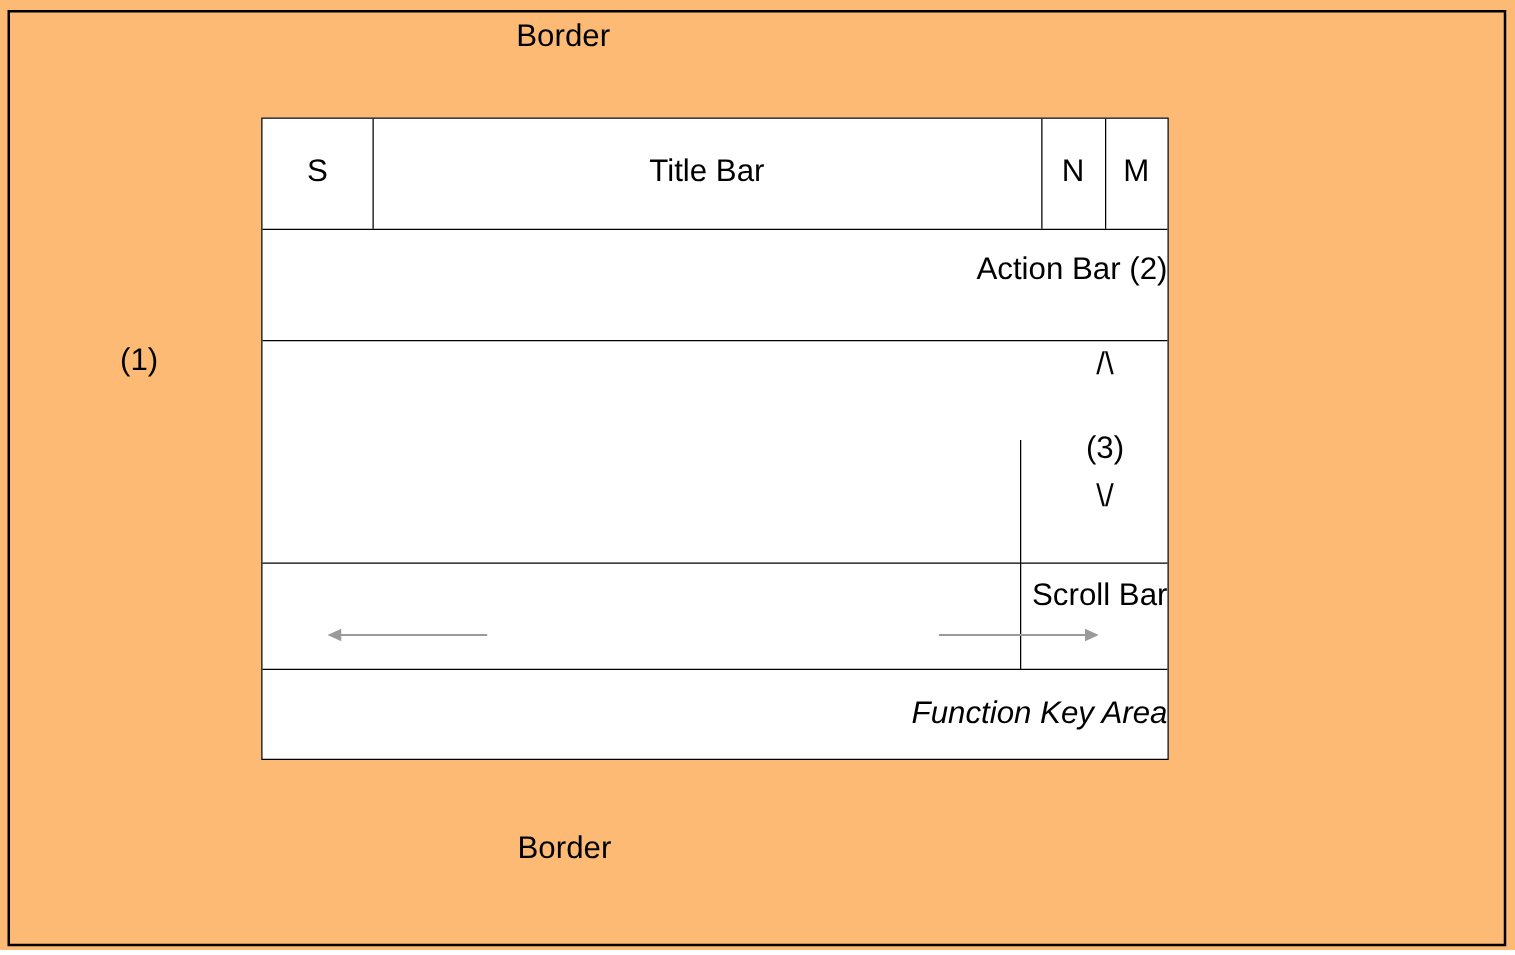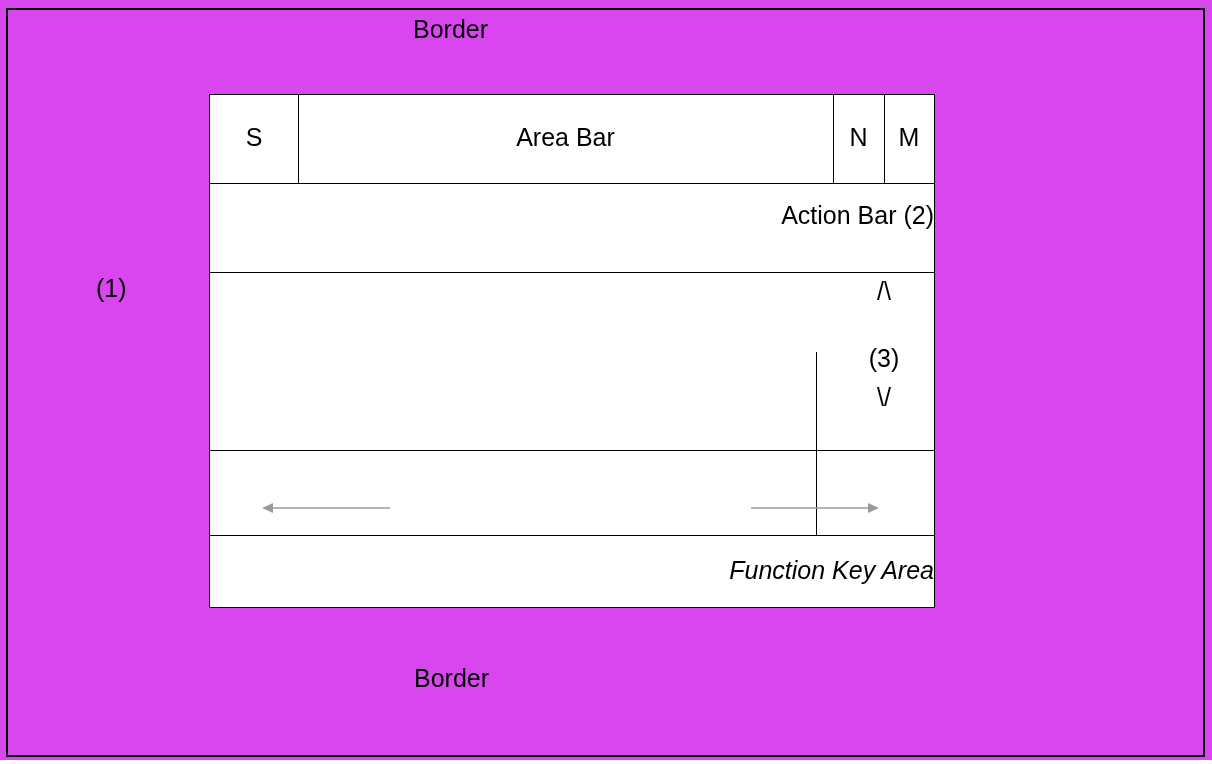--- a/index.html
+++ b/index.html
@@ -12,21 +12,21 @@
     height: 764px;
     font-family: "Liberation Sans", sans-serif;
     color: #000000;
     overflow: hidden;
   }
 
   #canvas {
     position: relative;
     width: 1212px;
     height: 760px;
-    background: #d946ef;
+    background: #fdba74;
   }
 
   
   .outer-frame {
     position: absolute;
     left: 6px;
     top: 8px;
     width: 1199px;
     height: 749px;
     border: 2px solid #000000;
@@ -141,29 +141,30 @@
     <div class="hrule" style="top:177px;"></div>
     <div class="hrule" style="top:355px;"></div>
     <div class="hrule" style="top:440px;"></div>
 
     <div class="vrule" style="left:88px;  height:88px;"></div>
     <div class="vrule" style="left:623px; height:88px;"></div>
     <div class="vrule" style="left:674px; height:88px;"></div>
 
     <div class="cell-text" style="left:0px; top:30px; width:88px;">S</div>
 
-    <div class="cell-text" style="left:88px; top:30px; width:535px;">Area Bar</div>
+    <div class="cell-text" style="left:88px; top:30px; width:535px;">Title Bar</div>
 
     <div class="cell-text" style="left:623px; top:30px; width:51px;">N</div>
 
     <div class="cell-text" style="left:674px; top:30px; width:50px;">M</div>
 
     <div class="row-text" style="top:108px;">Action Bar (2)</div>
 
 
+    <div class="row-text" style="top:369px;">Scroll Bar</div>
 
     <div class="row-text" style="top:463px;font-style:italic;">Function Key Area</div>
 
     <div class="scroll-glyph" style="left:632px; top:184px; width:84px;">/\</div>
 
     <div class="scroll-glyph" style="left:632px; top:251px; width:84px;">(3)</div>
 
     <div class="scroll-glyph" style="left:632px; top:290px; width:84px;">\/</div>
 
   </div>

